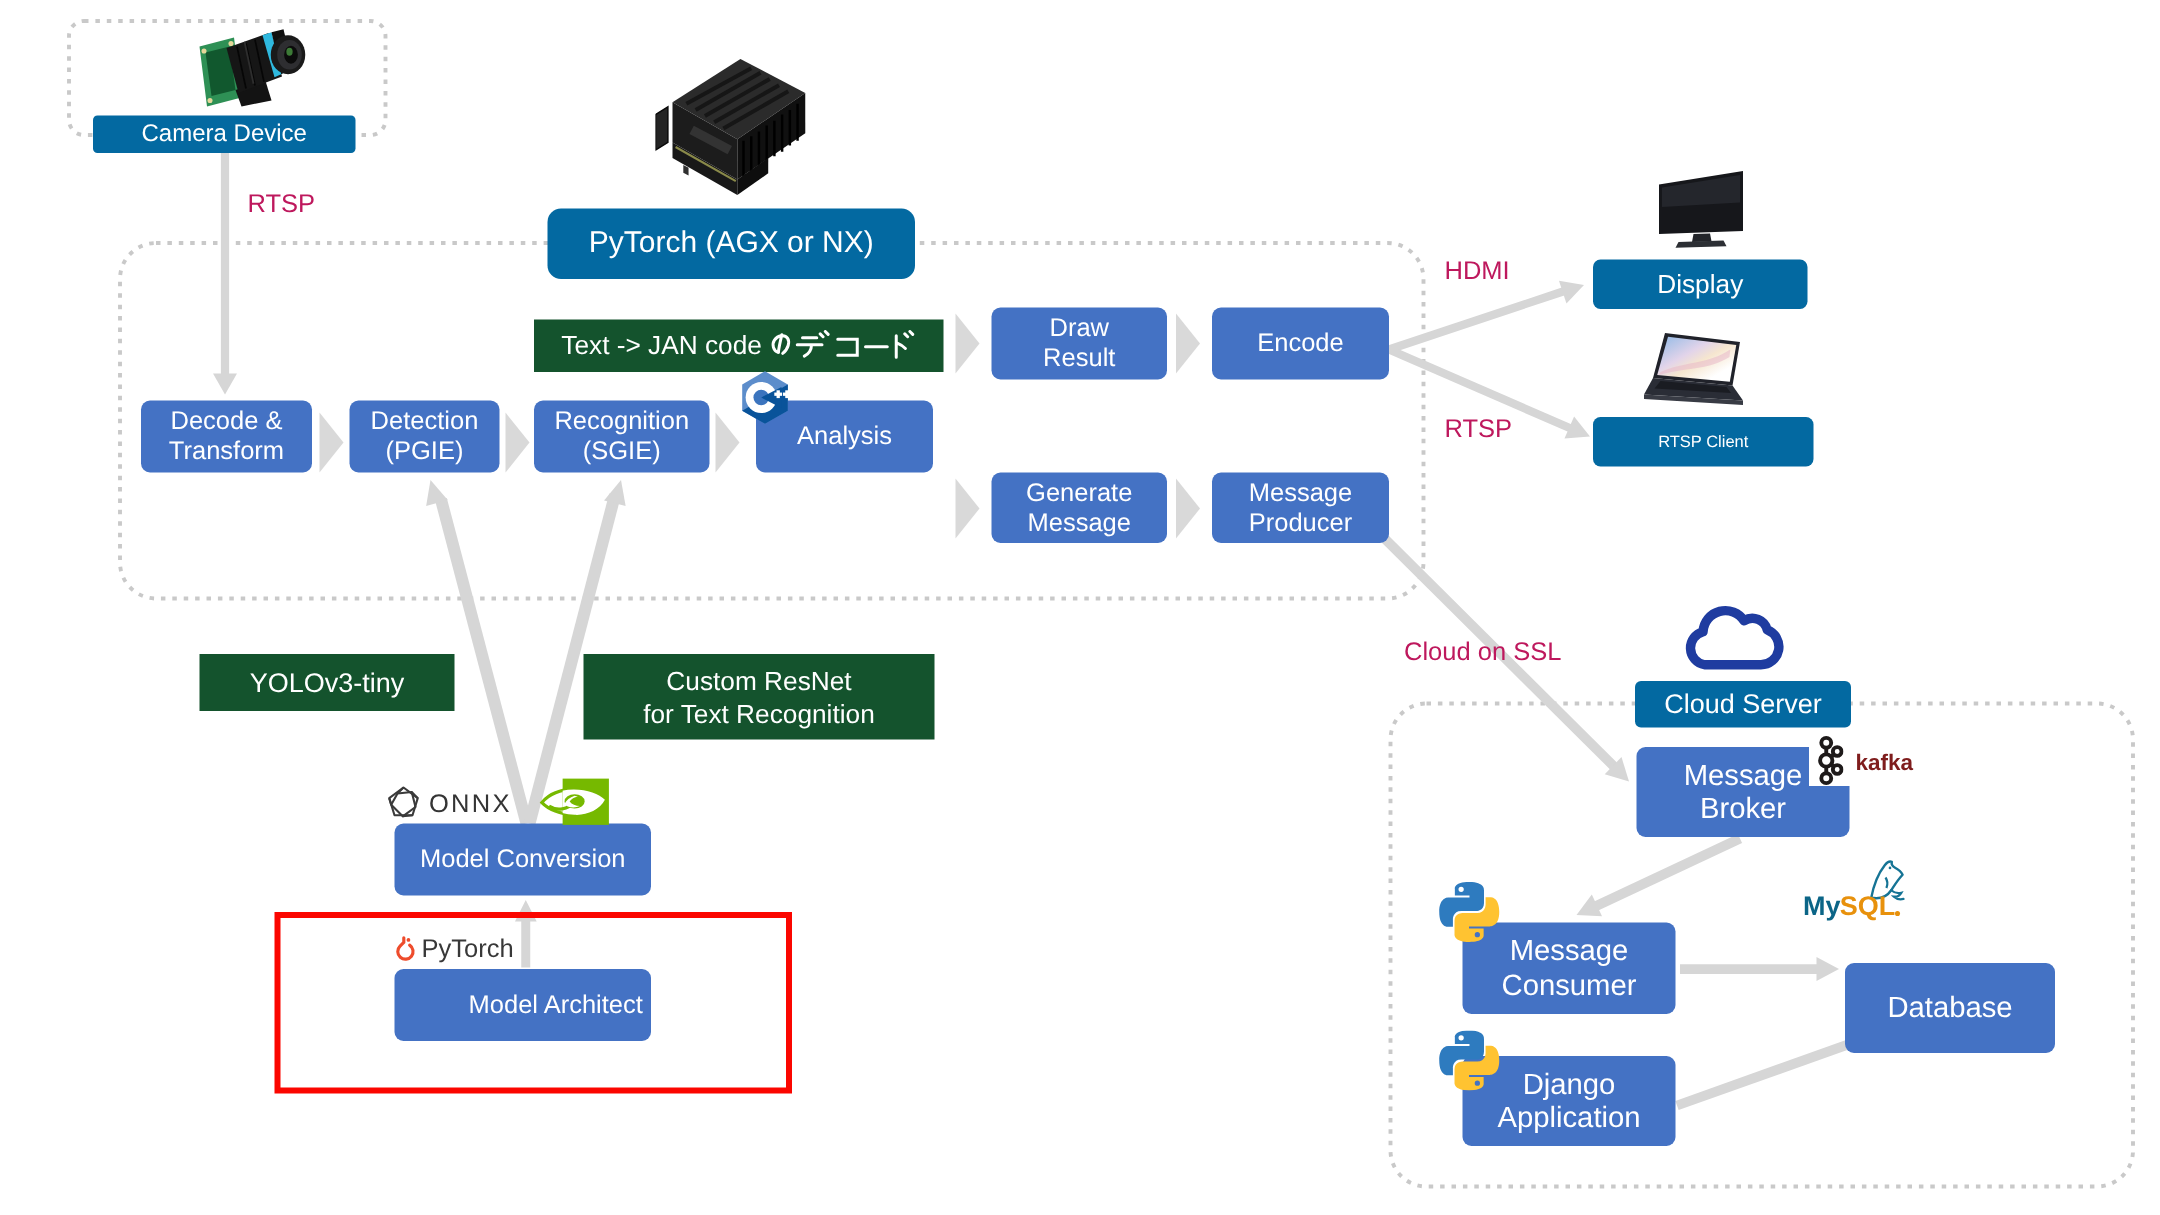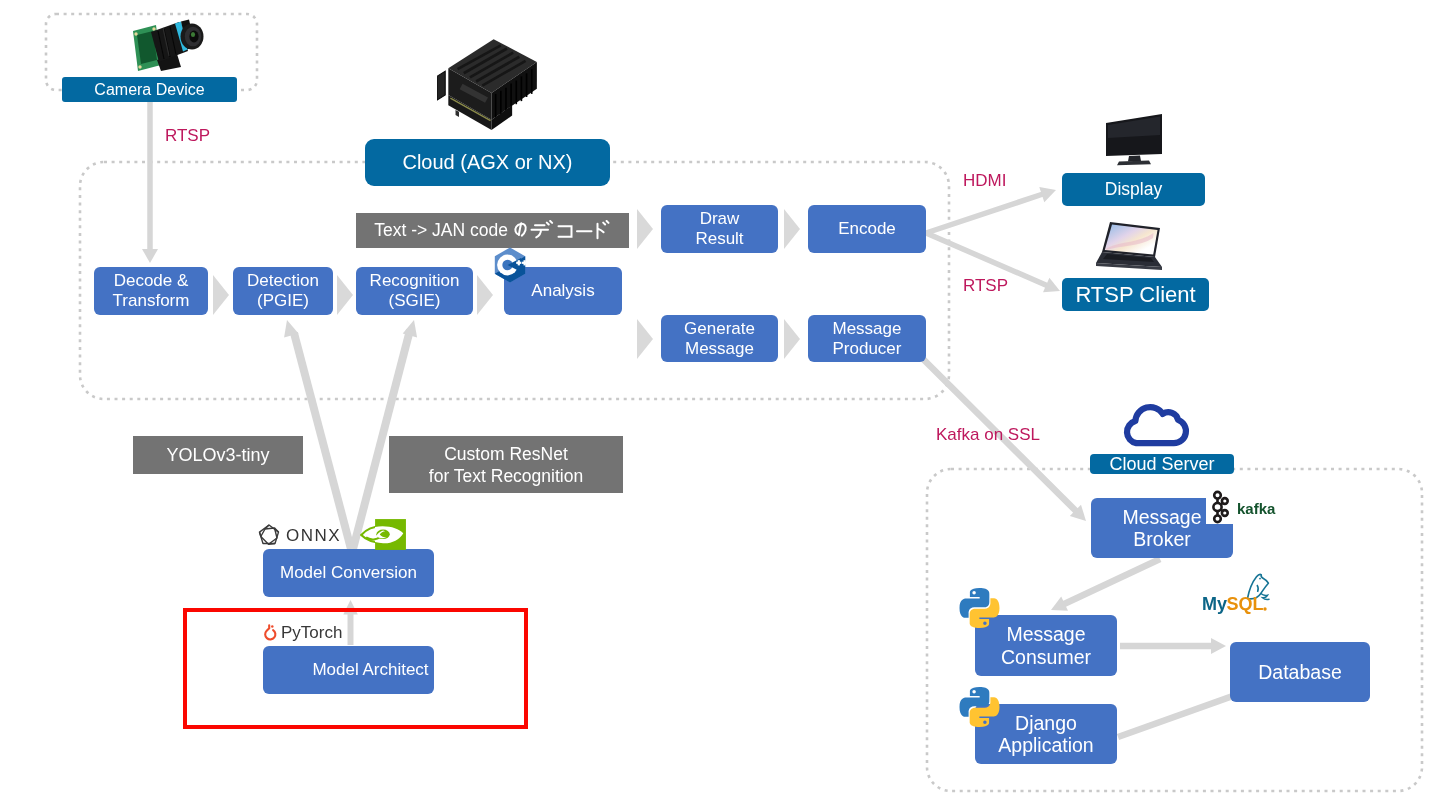--- a/index.html
+++ b/index.html
@@ -1,20 +1,20 @@
 <!DOCTYPE html>
 <html><head>
 <meta charset="utf-8">
 <style>
 html,body{margin:0;padding:0;}
 body{width:1440px;height:810px;background:#fff;font-family:"Liberation Sans",sans-serif;position:relative;overflow:hidden;}
 .box{position:absolute;display:flex;align-items:center;justify-content:center;text-align:center;color:#fff;box-sizing:border-box;}
 .blue{background:#4472C4;border-radius:6px;font-size:17px;line-height:20px;}
 .orange{background:#0369a1;border-radius:5px;}
-.green{background:#737373;}
+.green{background:#14532d;}
 .lbl{position:absolute;color:#be185d;font-size:16px;}
 svg.ovl{position:absolute;left:0;top:0;}
 </style>
 </head>
 <body>
 
 <svg class="ovl" width="1440" height="810" viewBox="0 0 1440 810">
   <g fill="none" stroke="#C9C9C9" stroke-width="2.6" stroke-dasharray="3 4.6">
     <rect x="46" y="14" width="211" height="76" rx="10"></rect>
     <rect x="80" y="162" width="869" height="237" rx="24"></rect>
@@ -49,24 +49,24 @@
     <polygon points="337,275 353,295 337,315"></polygon>
     <polygon points="477,275 493,295 477,315"></polygon>
     <polygon points="637,209 653,229 637,249"></polygon>
     <polygon points="784,209 800,229 784,249"></polygon>
     <polygon points="637,319 653,339 637,359"></polygon>
     <polygon points="784,319 800,339 784,359"></polygon>
   </g>
 </svg>
 
 <div class="box orange" style="left:62px;top:77px;width:175px;height:25px;font-size:16px;border-radius:3px;">Camera Device</div>
-<div class="box orange" style="left:365px;top:139px;width:245px;height:47px;font-size:20px;border-radius:9px;">Cloud (AGX or NX)</div>
+<div class="box orange" style="left:365px;top:139px;width:245px;height:47px;font-size:20px;border-radius:9px;">PyTorch (AGX or NX)</div>
 <div class="box orange" style="left:1062px;top:173px;width:143px;height:33px;font-size:17.5px;">Display</div>
-<div class="box orange" style="left:1062px;top:278px;width:147px;height:33px;font-size:22px;">RTSP Client</div>
-<div class="box orange" style="left:1090px;top:454px;width:144px;height:20px;font-size:18px;border-radius:4px;">Cloud Server</div>
+<div class="box orange" style="left:1062px;top:278px;width:147px;height:33px;font-size:11px;">RTSP Client</div>
+<div class="box orange" style="left:1090px;top:454px;width:144px;height:31px;font-size:18px;border-radius:4px;">Cloud Server</div>
 
 <div class="box green" style="left:356px;top:213px;width:273px;height:35px;font-size:17.5px;">Text -&gt; JAN code&nbsp;<svg width="98" height="22" viewBox="0 0 98 22">
       <g stroke="#fff" stroke-width="2" fill="none" stroke-linecap="round">
   <path d="M8.2,3.2 C7.3,7 6.4,10.8 5.9,14.8"></path>
   <path d="M5.9,14.8 C2.5,14 1.4,9.6 3.3,6.8 C5.6,3.4 10.2,2.9 12,5.4 C13.7,7.9 12.6,12.6 8.8,15.6"></path>
   <path d="M22,5.2 h9.5 M18.5,9.8 h16.5 M28,9.8 C28,13.2 26.3,15.8 23.2,17.4"></path>
   <path d="M33.8,2.6 l1.9,1.9 M37.2,1 l1.9,1.9"></path>
   <path d="M45.5,6.2 H58.5 V16.8 H45.5"></path>
   <path d="M64,11.2 h14.5"></path>
   <path d="M84.5,3.8 V18.2 M84.8,8.6 C87.2,9.6 89.2,10.9 90.6,12.3"></path>
@@ -89,21 +89,21 @@
 <div class="box blue" style="left:1091px;top:498px;width:142px;height:60px;font-size:19.5px;line-height:22px;">Message<br>Broker</div>
 <div class="box blue" style="left:975px;top:615px;width:142px;height:61px;font-size:19.5px;line-height:23px;">Message<br>Consumer</div>
 <div class="box blue" style="left:1230px;top:615px;width:140px;height:60px;font-size:19.5px;margin-top:27px;">Database</div>
 <div class="box blue" style="left:975px;top:704px;width:142px;height:60px;font-size:19.5px;line-height:22px;">Django<br>Application</div>
 
 <div style="position:absolute;left:183px;top:608px;width:345px;height:121px;border:4px solid #FB0600;box-sizing:border-box;"></div>
 
 <div class="lbl" style="left:165px;top:126px;font-size:17px;">RTSP</div>
 <div class="lbl" style="left:963px;top:171px;font-size:17px;">HDMI</div>
 <div class="lbl" style="left:963px;top:276px;font-size:17px;">RTSP</div>
-<div class="lbl" style="left:936px;top:425px;font-size:17px;">Kafka on SSL</div>
+<div class="lbl" style="left:936px;top:425px;font-size:17px;">Cloud on SSL</div>
 
 <svg class="ovl" style="left:127px;top:14px;" width="84" height="58" viewBox="0 0 84 58">
   <polygon points="6,17 29,11 34,51 11,57" fill="#2E9055"></polygon>
   <polygon points="10,21 26,17 30,46 14,50" fill="#11582e"></polygon>
   <circle cx="9" cy="20" r="1.7" fill="#e5d79a"></circle>
   <circle cx="27" cy="15" r="1.7" fill="#e5d79a"></circle>
   <circle cx="13" cy="53" r="1.7" fill="#e5d79a"></circle>
   <polygon points="30,46 50,40 54,53 34,57" fill="#131313"></polygon>
   <polygon points="24,18 52,8 61,37 32,48" fill="#161616"></polygon>
   <g stroke="#060606" stroke-width="1.1">
@@ -244,21 +244,21 @@
     <circle cx="9.5" cy="17" r="4.1"></circle>
     <circle cx="9.5" cy="28.8" r="3.3"></circle>
     <circle cx="16.8" cy="11" r="2.9"></circle>
     <circle cx="16.8" cy="23" r="2.9"></circle>
     <line x1="9.5" y1="8.5" x2="9.5" y2="12.9"></line>
     <line x1="9.5" y1="21.1" x2="9.5" y2="25.5"></line>
     <line x1="12.9" y1="14.7" x2="14.4" y2="12.8"></line>
     <line x1="12.9" y1="19.3" x2="14.4" y2="21.2"></line>
   </g>
 </svg>
-<div class="lbl" style="left:1237px;top:500px;font-size:15px;font-weight:bold;color:#14532d;">kafka</div>
+<div class="lbl" style="left:1237px;top:500px;font-size:15px;font-weight:bold;color:#7f1d1d;">kafka</div>
 
 <svg class="ovl" style="left:1202px;top:571px;" width="82" height="44" viewBox="0 0 82 44">
   <path d="M45.5,27.5 C47,19.5 50,11.5 54.5,5.8 C56,3.9 58,3 59.2,3.6 C58.8,5.2 59.6,6.5 61.4,7.5 C63.4,8.6 65.5,10.2 66.4,12.2 C63,15.8 60.8,19.5 58.8,22.5 C56.6,25.8 52.5,28.8 45.5,27.5 Z" fill="#fff" stroke="#167495" stroke-width="1.6" stroke-linejoin="round" stroke-linecap="round"></path>
   <path d="M55,14 C56.4,16 56.6,18.5 55.6,21" fill="none" stroke="#167495" stroke-width="1.5"></path>
   <path d="M58.8,22.5 C60.8,24.2 63.2,24.8 65.6,24.2 C64.6,26 62.8,27 60.6,26.8 C62.2,28.3 64.6,28.8 67,28.3" fill="none" stroke="#167495" stroke-width="1.5" stroke-linecap="round"></path>
   <circle cx="58" cy="7.6" r="0.9" fill="#167495"></circle>
   <text x="0" y="39" font-family="Liberation Sans,sans-serif" font-size="18" font-weight="bold" fill="#0B6587">My</text>
   <text x="24.5" y="39" font-family="Liberation Sans,sans-serif" font-size="18" font-weight="bold" fill="#E8910C">SQL</text>
   <circle cx="63" cy="38" r="1.7" fill="#E8910C"></circle>
 </svg>

